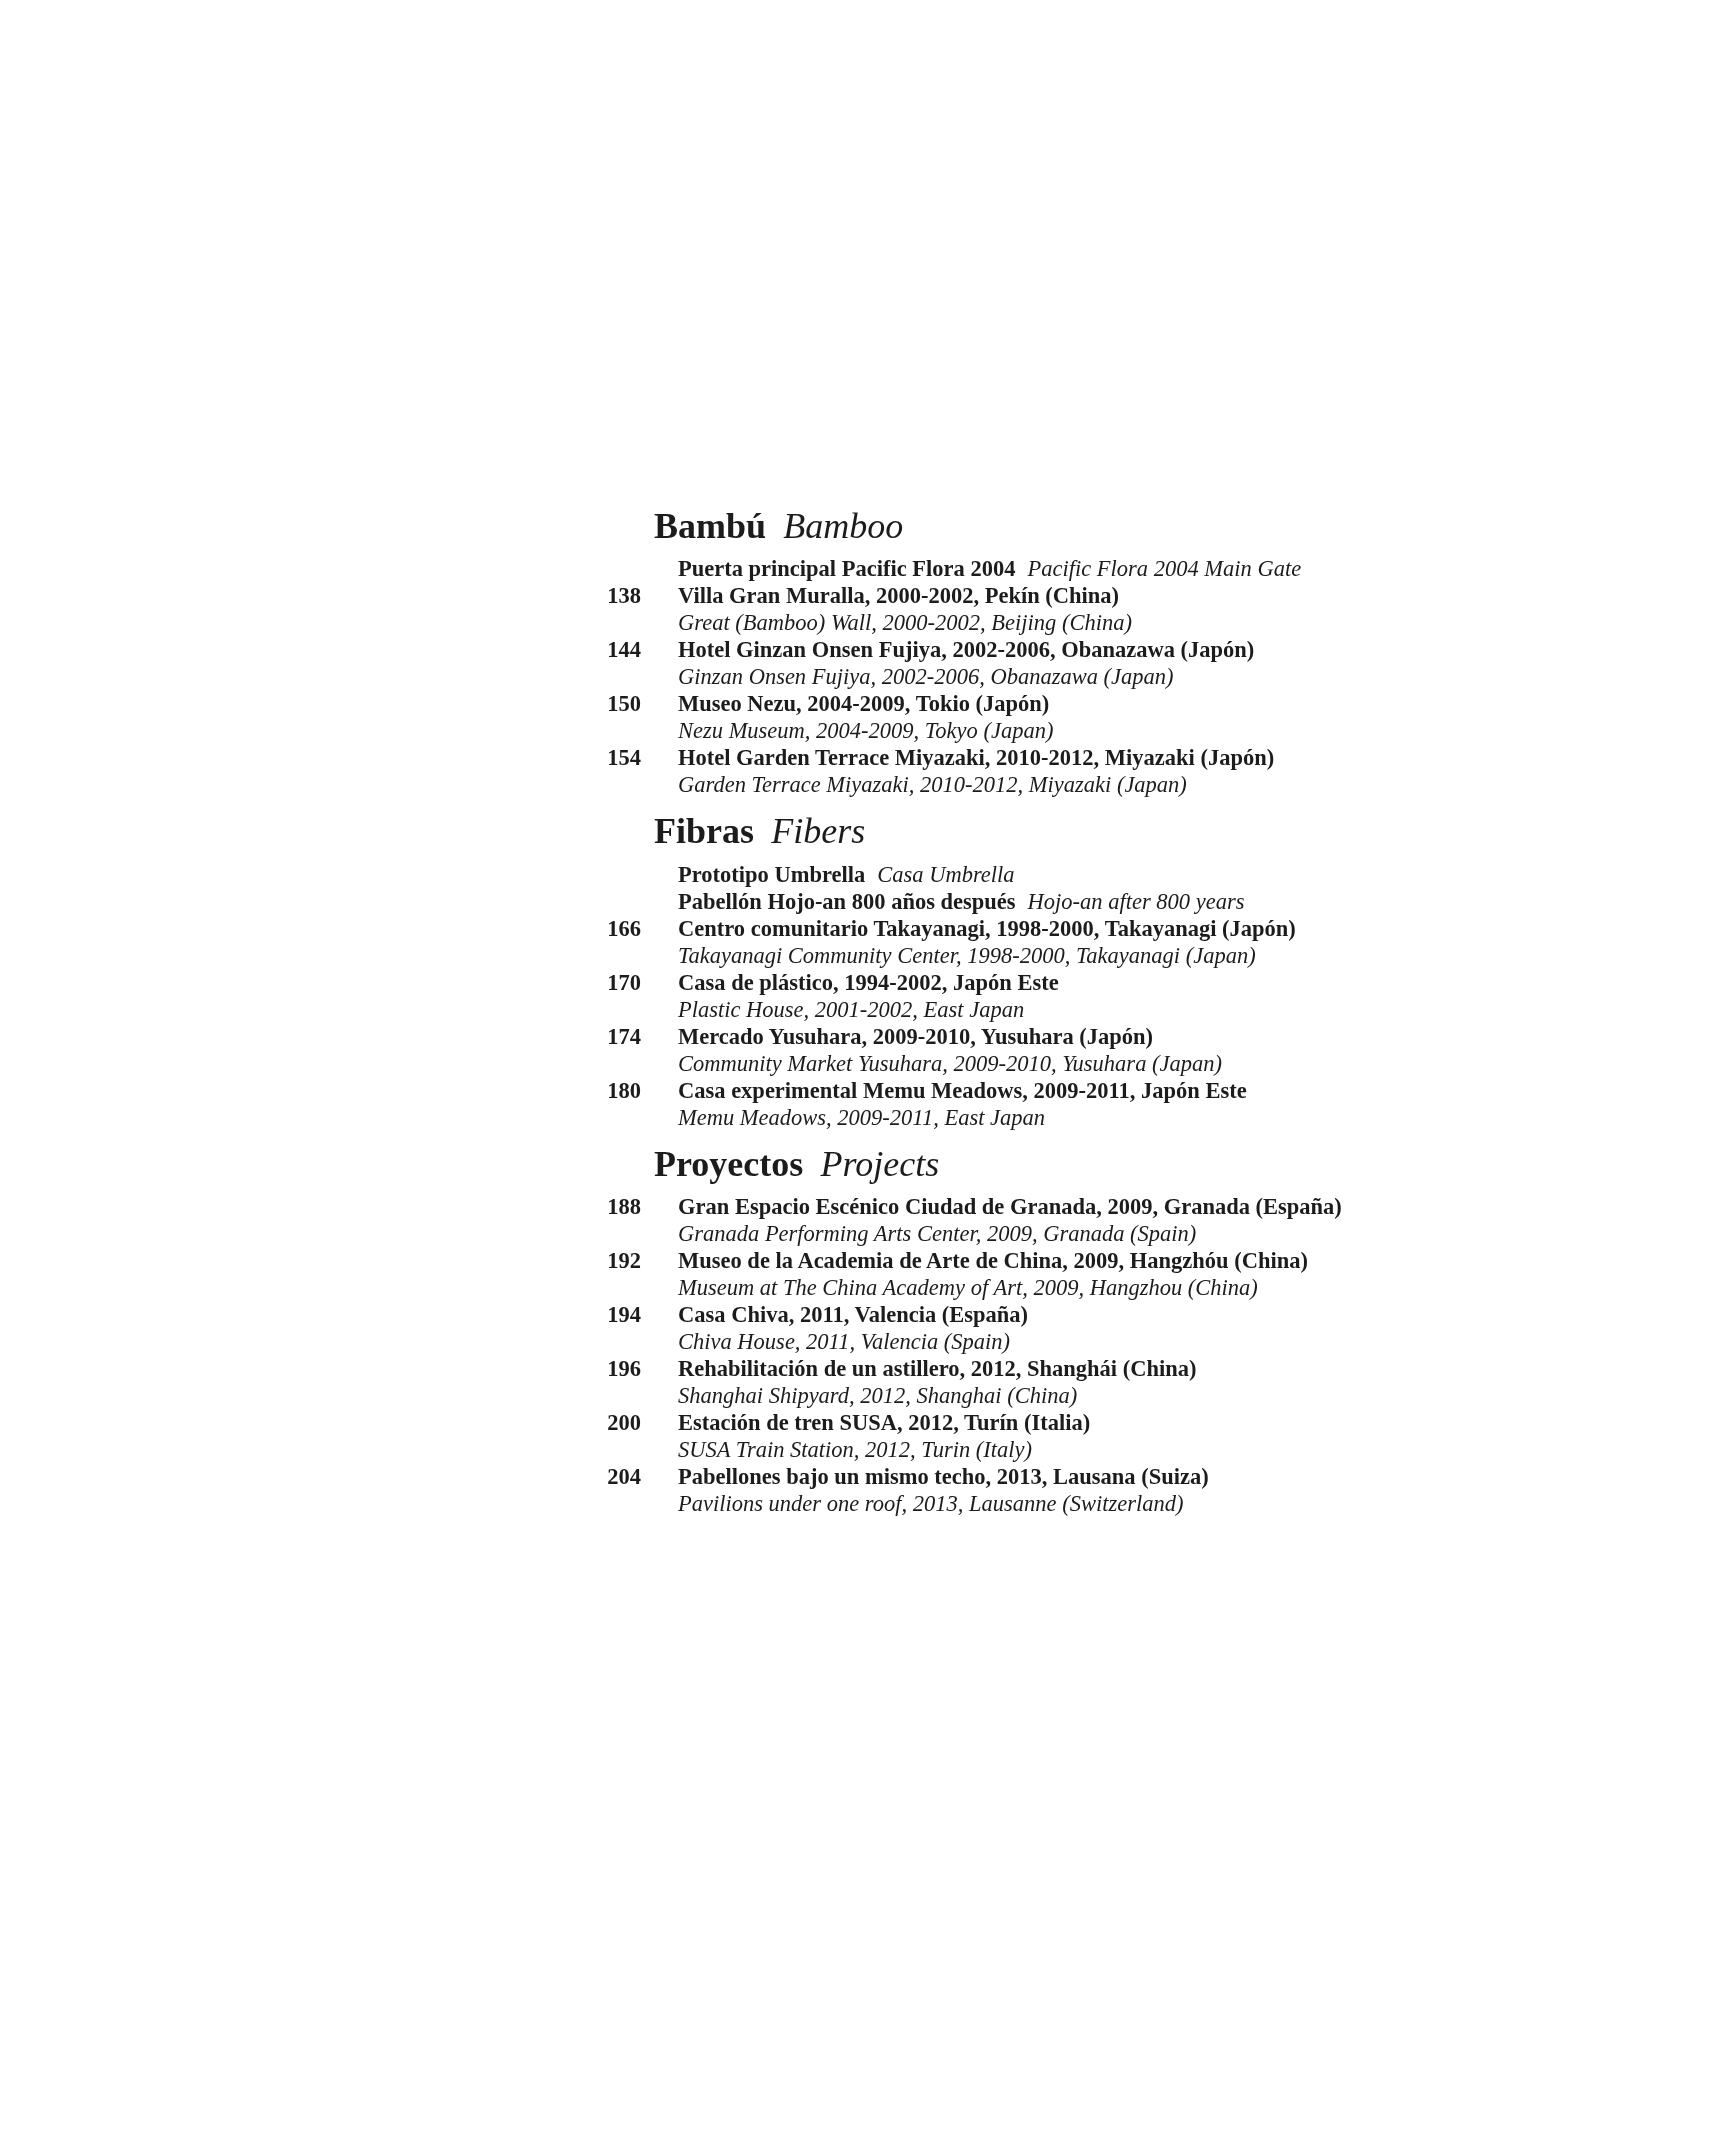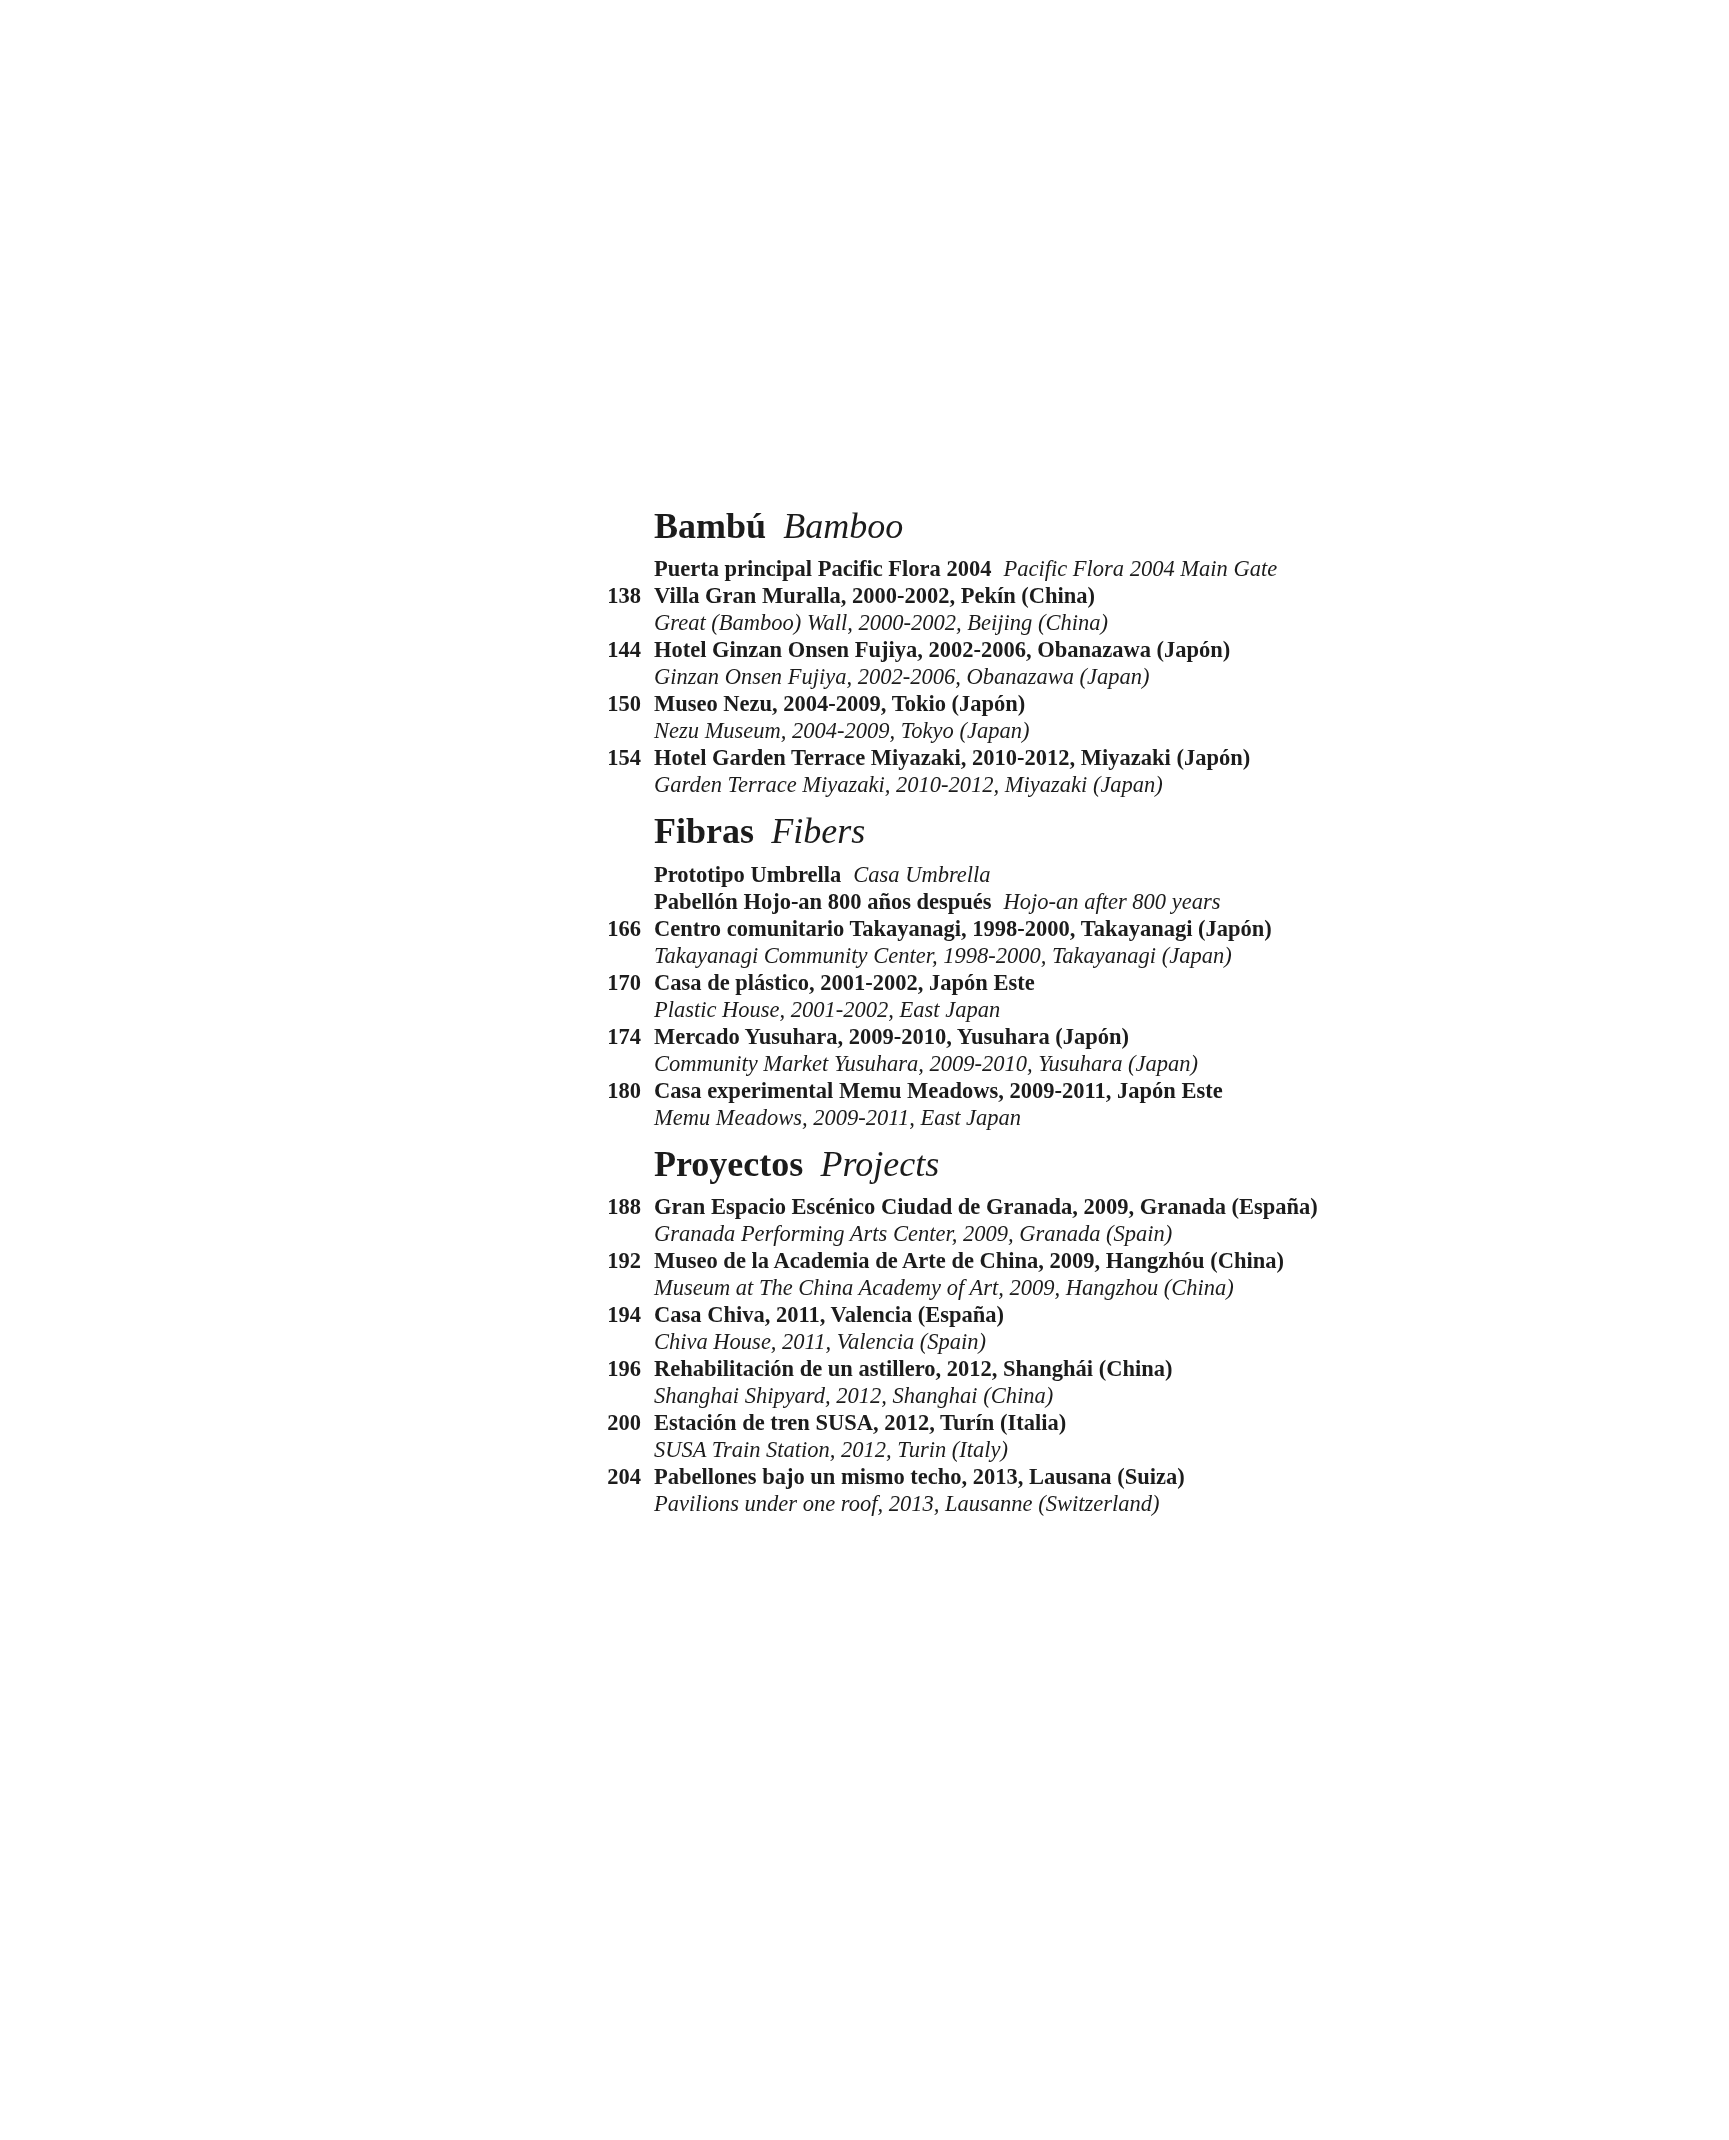--- a/index.html
+++ b/index.html
@@ -44,20 +44,21 @@
   .num {
     width: 35px;
     min-width: 35px;
     text-align: right;
     margin-right: 13px;
     font-weight: bold;
   }
   .body-col {
     display: flex;
     flex-direction: column;
+    margin-left: 24px;
   }
   .es {
     font-weight: bold;
   }
   .en {
     font-style: italic;
   }
   .en.inline {
     margin-left: 12px;
   }
@@ -135,21 +136,21 @@
       <span class="num">166</span>
       <span class="body-col">
         <span class="es">Centro comunitario Takayanagi, 1998-2000, Takayanagi (Japón)</span>
         <span class="en">Takayanagi Community Center, 1998-2000, Takayanagi (Japan)</span>
       </span>
     </div>
 
     <div class="row">
       <span class="num">170</span>
       <span class="body-col">
-        <span class="es">Casa de plástico, 2001-2002, Japón Este</span>
+        <span class="es">Casa de plástico, 1994-2002, Japón Este</span>
         <span class="en">Plastic House, 2001-2002, East Japan</span>
       </span>
     </div>
 
     <div class="row">
       <span class="num">174</span>
       <span class="body-col">
         <span class="es">Mercado Yusuhara, 2009-2010, Yusuhara (Japón)</span>
         <span class="en">Community Market Yusuhara, 2009-2010, Yusuhara (Japan)</span>
       </span>

